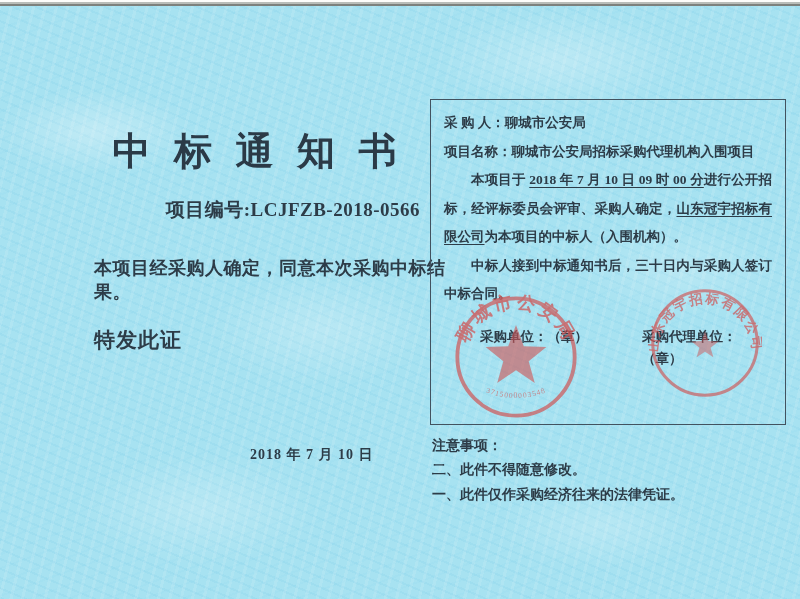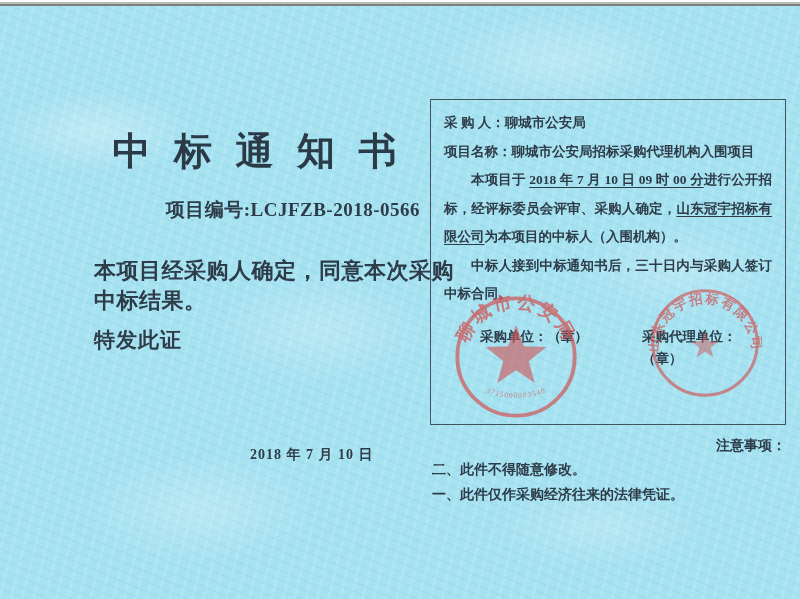--- a/index.html
+++ b/index.html
@@ -30,21 +30,21 @@
     position:absolute;left:108px;top:126px;width:300px;
     text-align:center;font-size:38px;font-weight:700;
     letter-spacing:7px;color:#2b3a47;
   }
   .proj-no{
     position:absolute;left:88px;top:197px;width:332px;
     text-align:right;font-size:19px;font-weight:700;letter-spacing:.5px;
   }
   .body-line{
     position:absolute;left:94px;top:256px;width:360px;
-    font-size:22px;font-weight:600;letter-spacing:.5px;
+    font-size:18px;font-weight:600;letter-spacing:.5px;
   }
   .issue-line{
     position:absolute;left:94px;top:326px;
     font-size:21px;font-weight:600;letter-spacing:1px;
   }
   .date-line{
     position:absolute;left:250px;top:446px;
     font-size:14px;font-weight:600;letter-spacing:1px;
   }
   
@@ -69,21 +69,21 @@
   .seal-label-right{position:absolute;left:198px;top:0;}
   
   .seal{position:absolute;z-index:5;opacity:.82;pointer-events:none;}
   .seal-left{left:452px;top:293px;width:128px;height:128px;}
   .seal-right{left:648px;top:286px;width:114px;height:114px;}
   
   .notes{
     position:absolute;left:432px;top:434px;width:354px;
     font-size:14px;font-weight:600;
   }
-  .notes-heading{line-height:24px;text-align:right;}
+  .notes-heading{line-height:24px;}
   .notes-item{line-height:24.5px;}
 </style>
 </head>
 <body>
 
 <div class="page">
   <div class="scan-edge-top"></div>
 
   <div class="doc-title">中 标 通 知 书</div>
 

